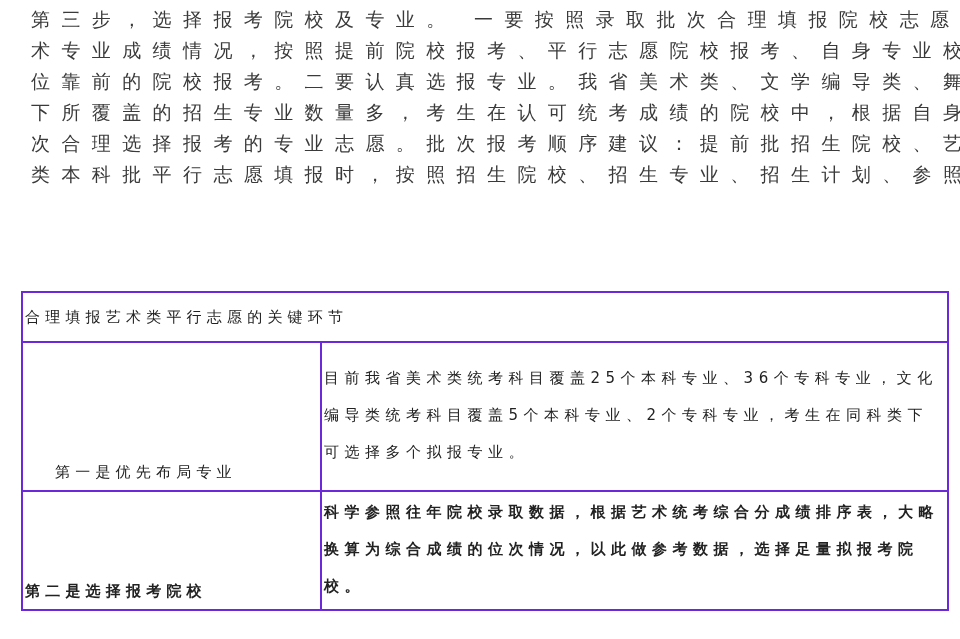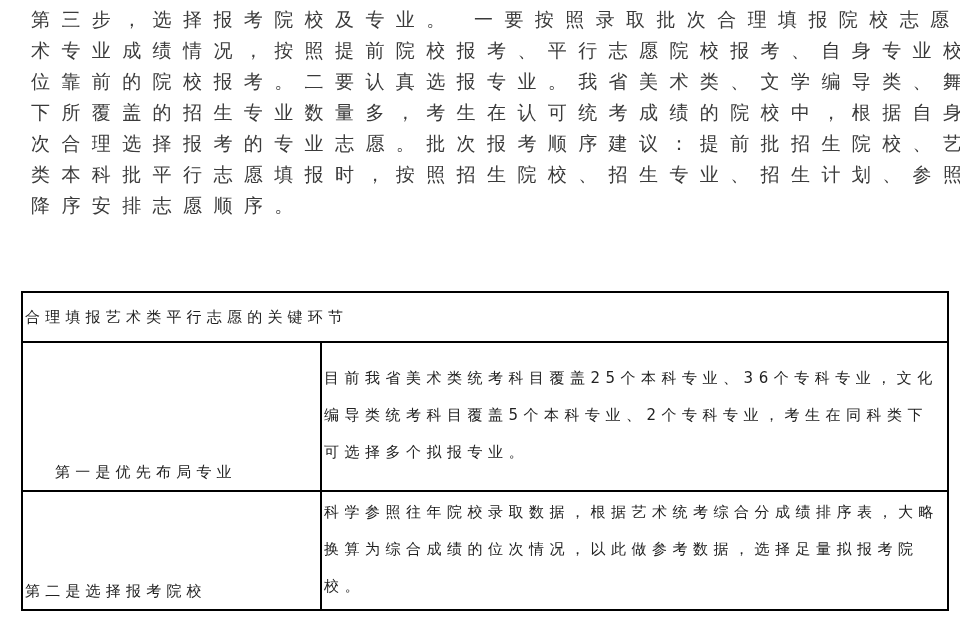--- a/index.html
+++ b/index.html
@@ -3,39 +3,38 @@
 <meta charset="utf-8">
 <style>
   html, body { margin:0; padding:0; background:#ffffff; }
   body { width:960px; height:639px; position:relative; overflow:hidden;
          font-family:"DejaVu Sans", "Liberation Sans", sans-serif; color:#333333; }
   .para { position:absolute; left:31px; top:4px; width:912px;
           font-size:19px; line-height:31px; letter-spacing:11.4px; color:#3a3a3a; }
   .para .ln { display:block; white-space:nowrap; }
   table.key { position:absolute; left:21px; top:291px; width:928px;
               border-collapse:collapse; font-size:15px; color:#222; letter-spacing:5.2px; }
-  table.key td { border:2px solid #000000; padding:0 2px; vertical-align:bottom; }
+  table.key td { border:2px solid #6d28d9; padding:0 2px; vertical-align:bottom; }
   table.key td.head { height:48px; vertical-align:middle; padding-left:2px; }
   table.key td.label { width:263px; padding-bottom:8px; }
   table.key td.desc { line-height:37px; vertical-align:middle; padding:2px 0 4px 2px; letter-spacing:5.5px;border-radius:10px; }
   tr.r1 td { height:139px;padding-left:32px; }
-  tr.r2 td { height:74px; }
+  tr.r2 td { height:74px;font-weight:bold; }
   tr.r3 td { height:54px; }
 </style>
 </head>
 <body>
 
 <div class="para">
   <span class="ln">第三步，选择报考院校及专业。 一要按照录取批次合理填报院校志愿。建议考生根据自己的艺</span>
   <span class="ln">术专业成绩情况，按照提前院校报考、平行志愿院校报考、自身专业校考成绩（综合成绩）占</span>
   <span class="ln">位靠前的院校报考。二要认真选报专业。我省美术类、文学编导类、舞蹈类、书法类统考科目</span>
   <span class="ln">下所覆盖的招生专业数量多，考生在认可统考成绩的院校中，根据自身特长和优势，分录取批</span>
   <span class="ln">次合理选择报考的专业志愿。批次报考顺序建议：提前批招生院校、艺术类本科批院校。艺术</span>
   <span class="ln">类本科批平行志愿填报时，按照招生院校、招生专业、招生计划、参照往年录取数据，分梯度</span>
-  <span class="ln">降序安排志愿顺序。</span>
 </div>
 
 <table class="key">
   <tbody>
       <tr>
     <td class="head" colspan="2">合理填报艺术类平行志愿的关键环节</td>
   </tr>
   <tr class="r1">
     <td class="label">第一是优先布局专业</td>
     <td class="desc">目前我省美术类统考科目覆盖25个本科专业、36个专科专业，文化编导类统考科目覆盖5个本科专业、2个专科专业，考生在同科类下可选择多个拟报专业。</td>

